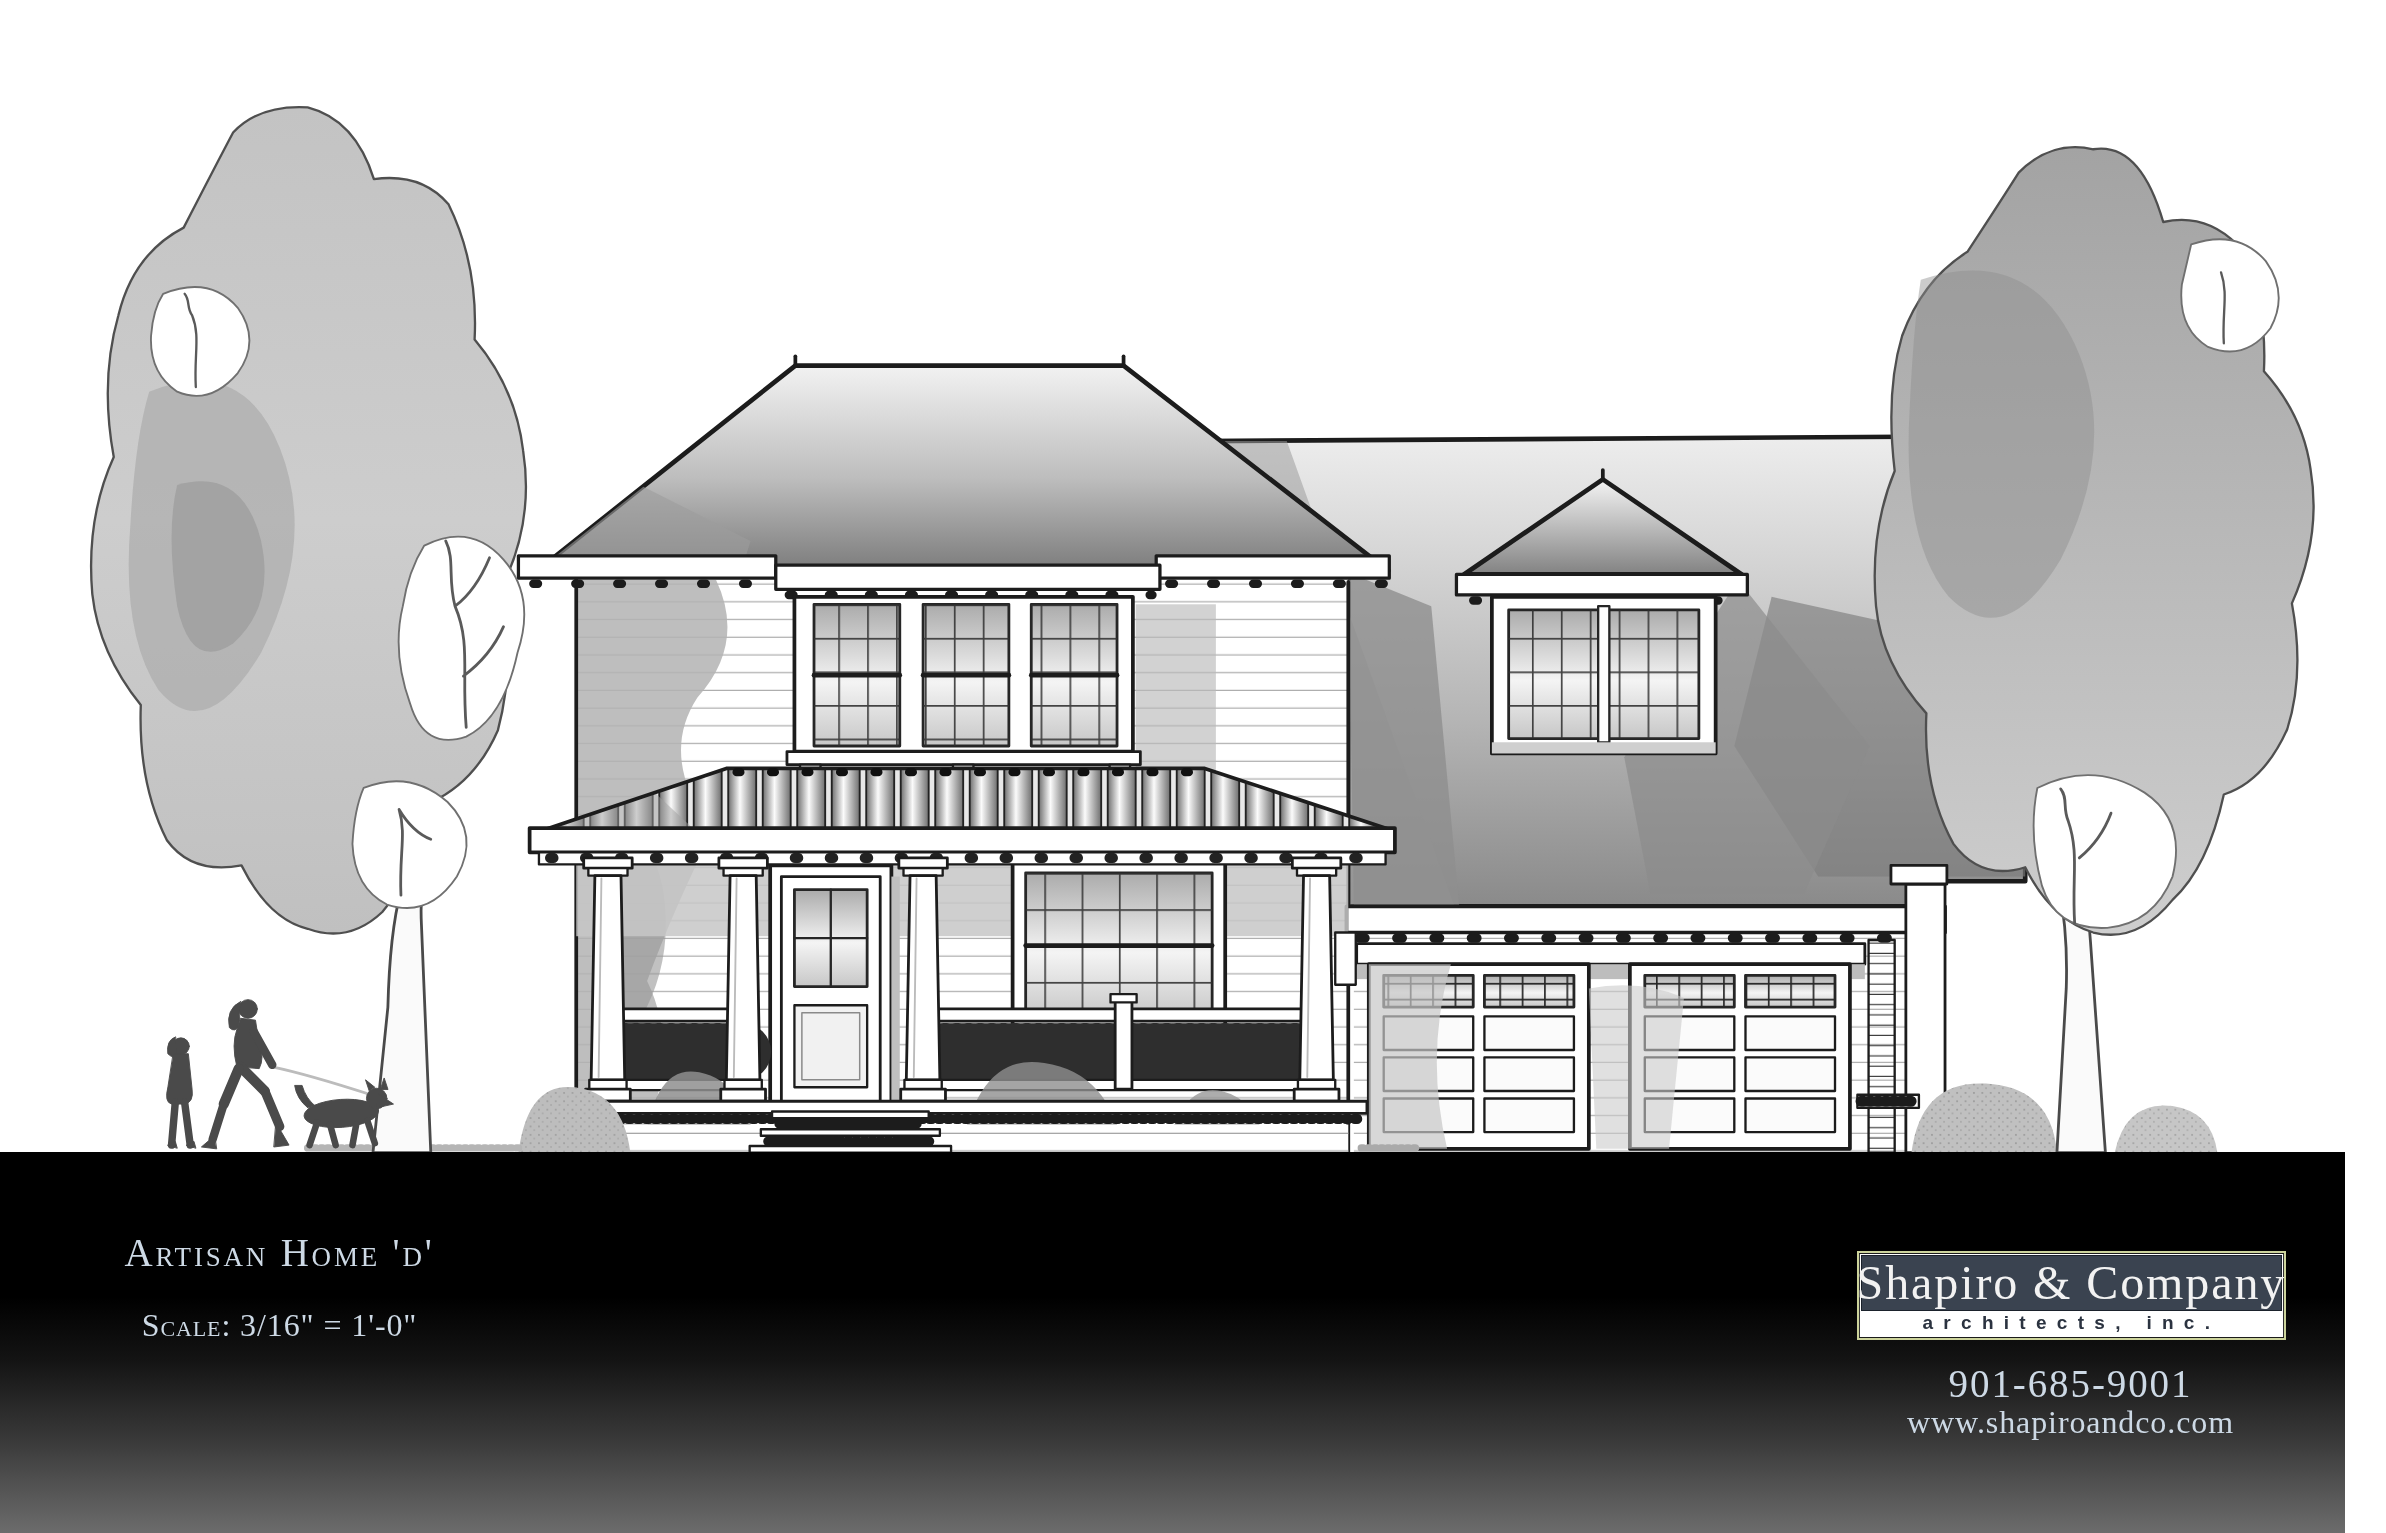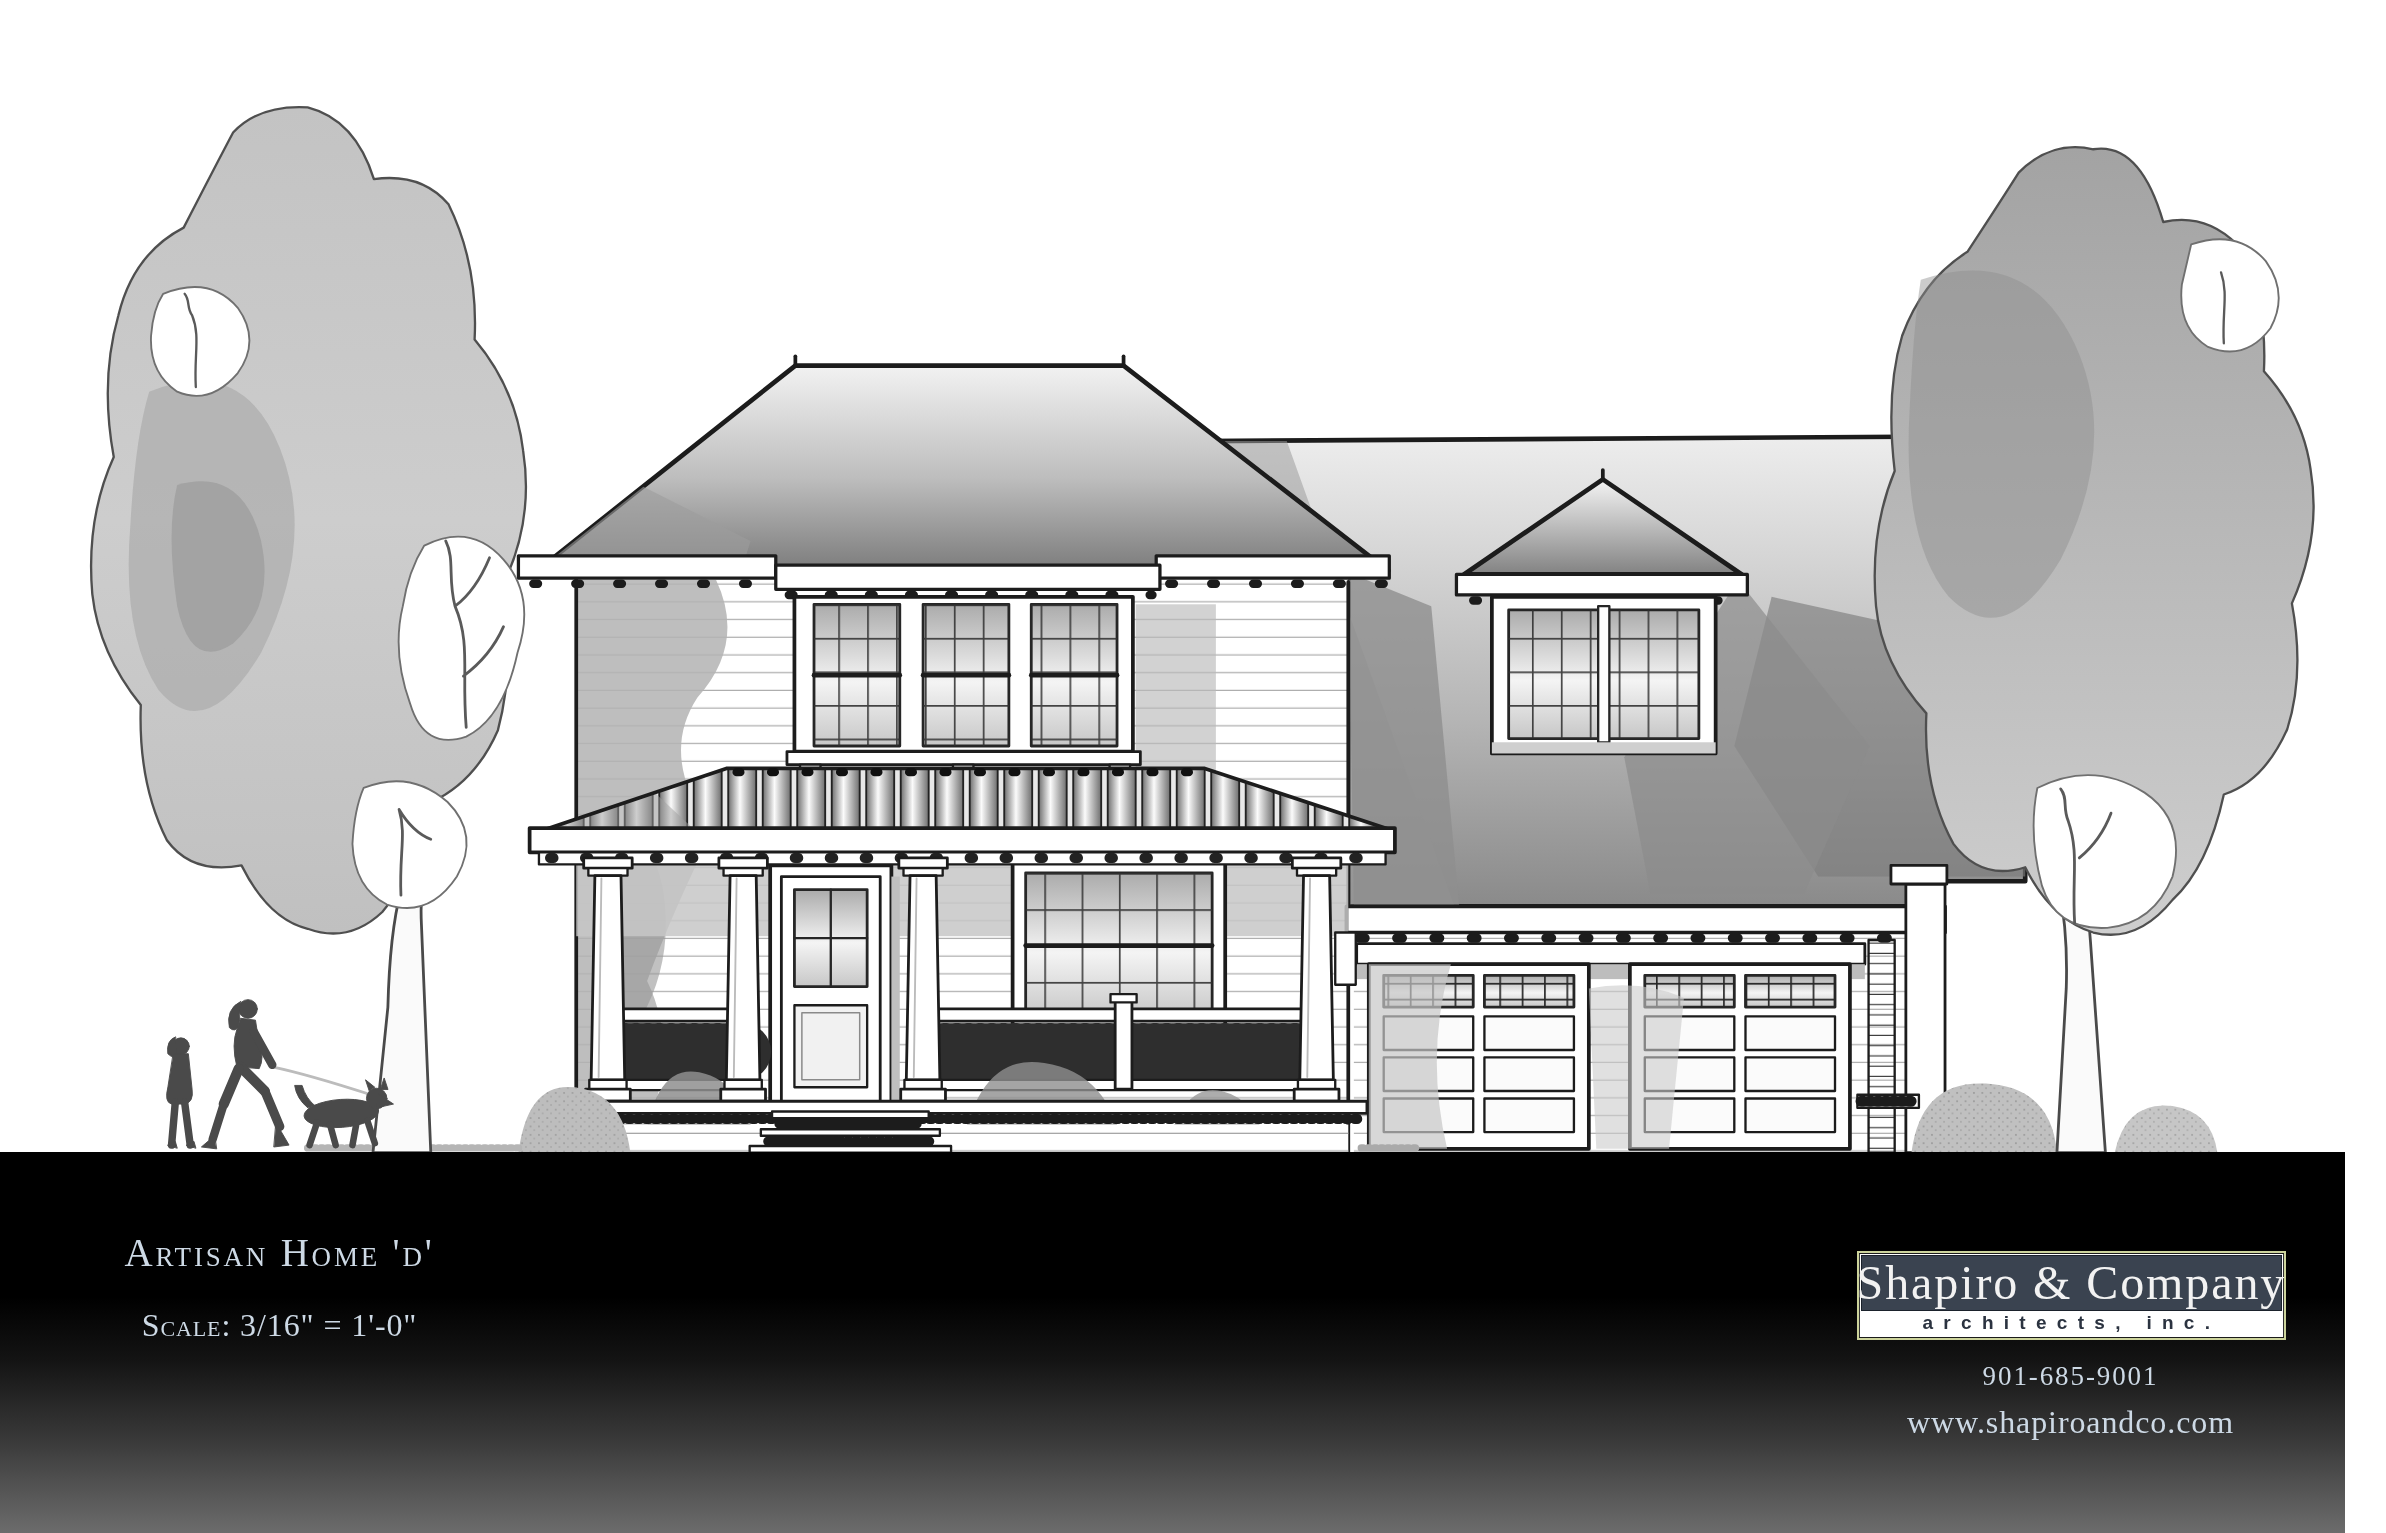--- a/index.html
+++ b/index.html
@@ -24,21 +24,21 @@
   .plan-scale{left:37px;top:155px;width:485px;font-size:32px;letter-spacing:0.9px;color:#e8eef3;}
   .proj-title{left:805px;top:86px;width:671px;font-size:75px;letter-spacing:1.9px;color:#c6d5e6;}
   .logo-box{position:absolute;left:1857px;top:99px;width:421px;border:2.8px solid var(--logo-border);
             background:var(--logo-strip);padding:1.9px;box-shadow:0 0 0 0.9px #1a1a1a inset;}
   .logo-top{background:var(--logo-bg);border:0.9px solid #1b222c;height:54px;display:flex;
             align-items:center;justify-content:center;color:var(--logo-text);font-size:48px;
             letter-spacing:1.9px;white-space:nowrap;}
   .logo-strip{height:25px;display:flex;align-items:center;justify-content:center;
               color:var(--logo-strip-text);font-size:19px;letter-spacing:10.3px;font-weight:bold;
               font-family:"Liberation Sans",sans-serif;white-space:nowrap;}
-  .firm-phone{left:1857px;top:209px;width:427px;font-size:27px;letter-spacing:1.9px;}
+  .firm-phone{left:1857px;top:209px;width:427px;font-size:39px;letter-spacing:1.9px;}
   .firm-web{left:1857px;top:252px;width:427px;font-size:32px;letter-spacing:0.9px;}
 </style>
 </head>
 <body>
 
 <div class="sheet">
 
   <svg class="drawing" viewBox="0 0 2560 1645" stroke-linejoin="round" stroke-linecap="round">
     <defs>
       <linearGradient id="gRoofM" x1="0" y1="0" x2="0" y2="1">

